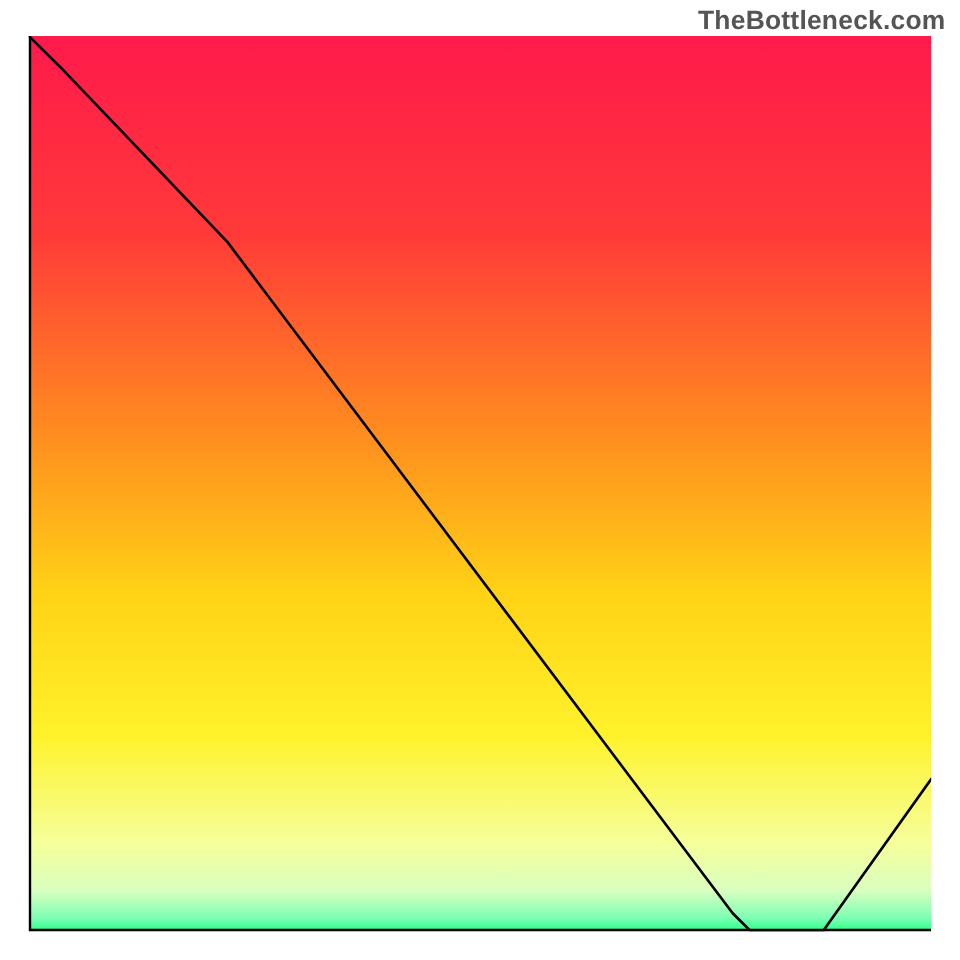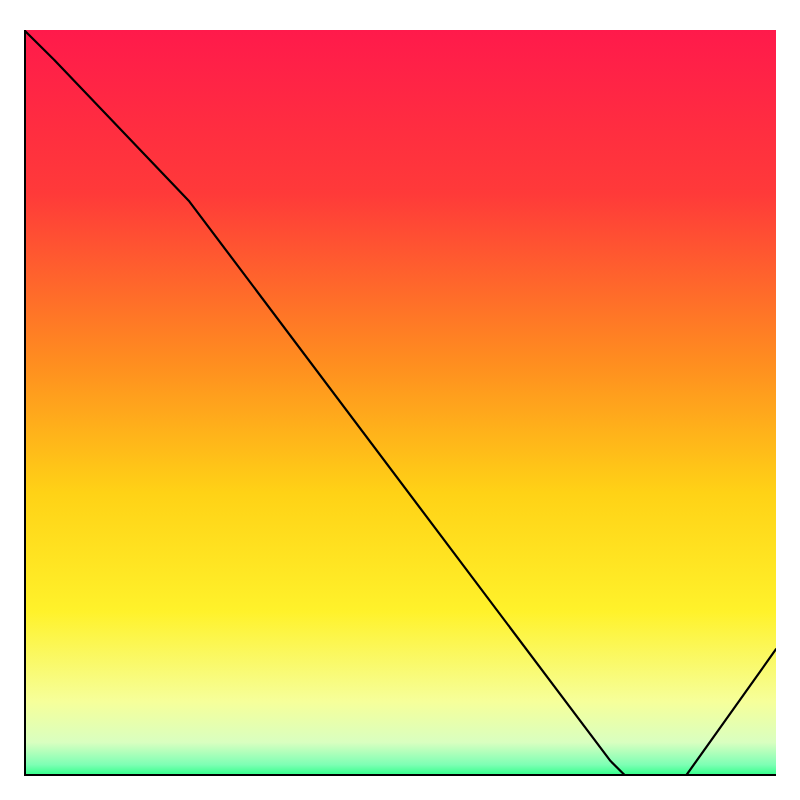--- a/index.html
+++ b/index.html
@@ -46,20 +46,21 @@
     white-space: nowrap;
     text-shadow: 0 0 2px rgba(184,69,61,0.4);
     pointer-events: none;
   }
 </style>
 </head>
 <body>
 
 <div class="root">
 
+  <div class="watermark">TheBottleneck.com</div>
 
   <div class="plot-area">
     <svg class="plot-svg" viewBox="0 0 752 746" preserveAspectRatio="none">
       <defs>
         <linearGradient id="bgGrad" x1="0" y1="0" x2="0" y2="1">
 
         <stop offset="0.00%" stop-color="#ff1a4b"></stop>
             <stop offset="22.00%" stop-color="#ff3a39"></stop>
             <stop offset="45.00%" stop-color="#ff8f1f"></stop>
             <stop offset="62.00%" stop-color="#ffd216"></stop>

